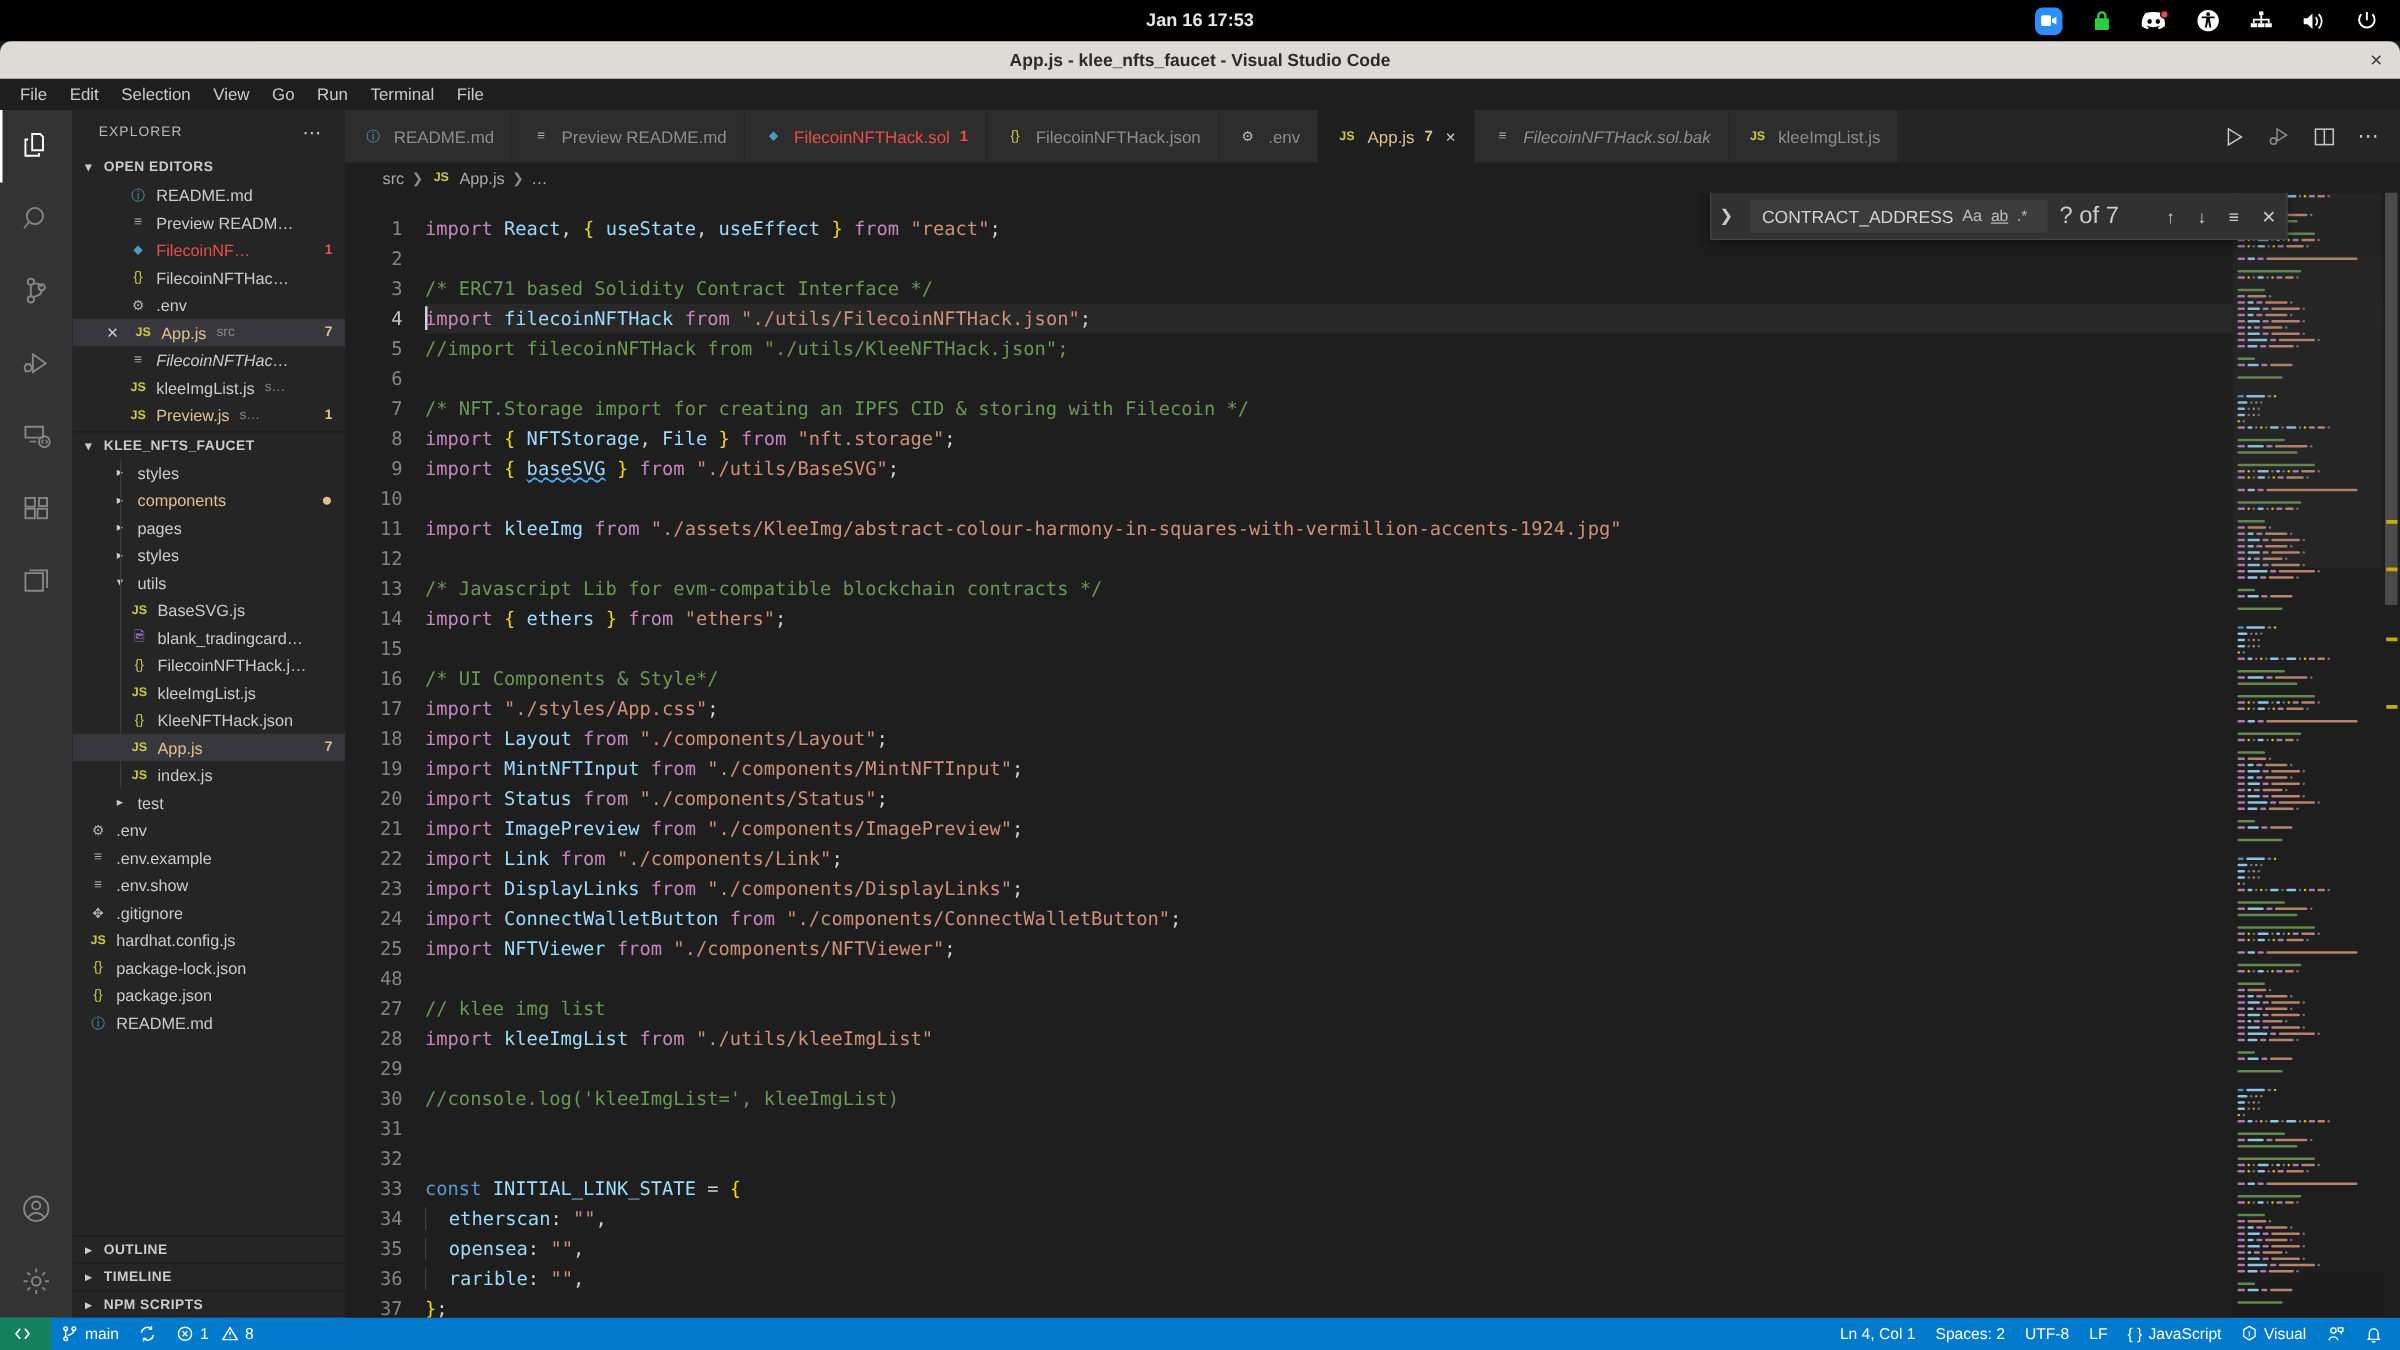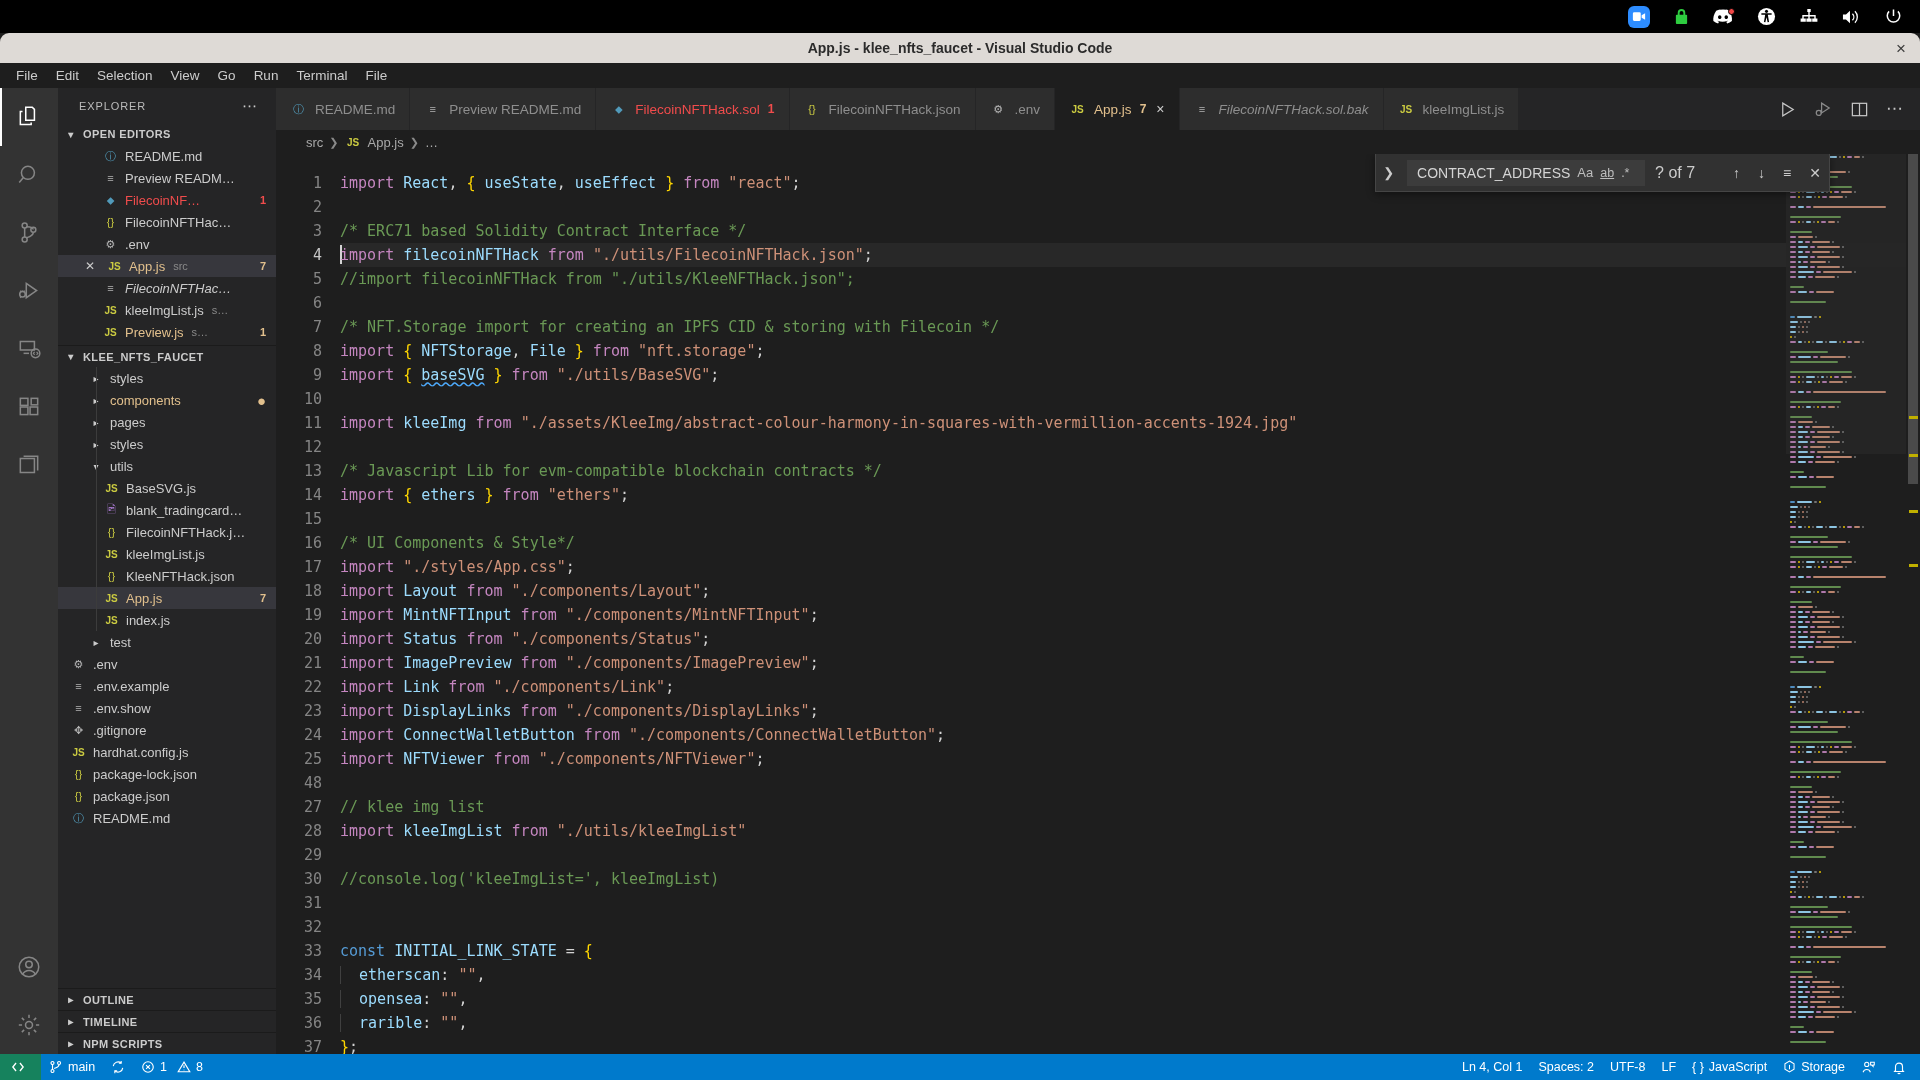--- a/index.html
+++ b/index.html
@@ -142,21 +142,21 @@
   }
   .find-toggle { color:#cccccc; font-size:13px; padding:0 3px; cursor:pointer;}
   .find-input {
     display:flex; align-items:center; gap:7px; background:#3c3c3c;
     height:26px; padding:0 6px 0 10px; min-width:238px;
   }
   .find-input .val { color:#d4d4d4; font-size:14px; font-family:"Liberation Sans", sans-serif;}
   .find-ctl { color:#c8c8c8; font-size:12.5px; cursor:pointer; opacity:.92;}
   .find-ctl.caps { font-size:13px; }
   .find-ctl.ul { text-decoration:underline; }
-  .find-count { color:#cccccc; font-size:16px; white-space:nowrap; }
+  .find-count { color:#cccccc; font-size:19px; white-space:nowrap; }
   .find-nav { display:flex; align-items:center; gap:18px; margin-left:28px; color:#cccccc; font-size:14px;}
   .find-nav span { cursor:pointer; }
 
   
   .code {
     position:absolute; inset:0; display:flex;
     font-family:"DejaVu Sans Mono","Liberation Mono",monospace;
     font-size:15px; line-height:24px; padding-top:17px;
   }
   .gutter { width:64px; flex-shrink:0; text-align:right; color:#858585; padding-right:18px; user-select:none;}
@@ -206,20 +206,23 @@
   }
   .st-item { display:flex; align-items:center; gap:5px; padding:0 8px; height:26px; cursor:pointer;}
   .st-right { margin-left:auto; display:flex; align-items:center; padding-right:6px;}
   svg { display:block; }
 </style>
 </head>
 <body>
 
 <div class="gnome-bar">
 
+  <div class="gnome-center">
+    <span>Jan 16  17:53</span>
+  </div>
 
   <div class="gnome-right">
     <span class="tray-ico">
       <span class="zoom-ico">
         <svg width="14" height="9" viewBox="0 0 16 10">
             <path fill="#fff" d="M1 1.5A1.5 1.5 0 0 1 2.5 0h6A1.5 1.5 0 0 1 10 1.5v7A1.5 1.5 0 0 1 8.5 10h-6A1.5 1.5 0 0 1 1 8.5zM11 3.6l4-2.2v7.2l-4-2.2z"></path>
           </svg>
       </span>
     </span>
     <span class="tray-ico">
@@ -1631,21 +1634,21 @@
       </div>
       <div class="st-item">
         <span>{ }</span>
         <span>JavaScript</span>
       </div>
       <div class="st-item">
         <svg width="13" height="14" viewBox="0 0 14 16" fill="none" stroke="#fff" stroke-width="1.2">
           <path d="M7 1.2 12.2 4.3v6.2L7 13.6 1.8 10.5V4.3z"></path>
             <path d="M7 5.6v5"></path>
         </svg>
-        <span>Storage</span>
+        <span>Visual</span>
       </div>
       <div class="st-item">
         <svg width="15" height="14" viewBox="0 0 16 16" fill="none" stroke="#fff" stroke-width="1.2">
           <circle cx="6" cy="5" r="2.4"></circle>
             <path d="M1.8 14a4.4 4.4 0 0 1 8.4 0"></path>
           <path d="M10.4 2.6h4.2v3.2h-1.4l.1 1.6-1.7-1.6h-1.2z"></path>
         </svg>
       </div>
       <div class="st-item">
         <svg width="14" height="15" viewBox="0 0 16 16" fill="none" stroke="#fff" stroke-width="1.3">

